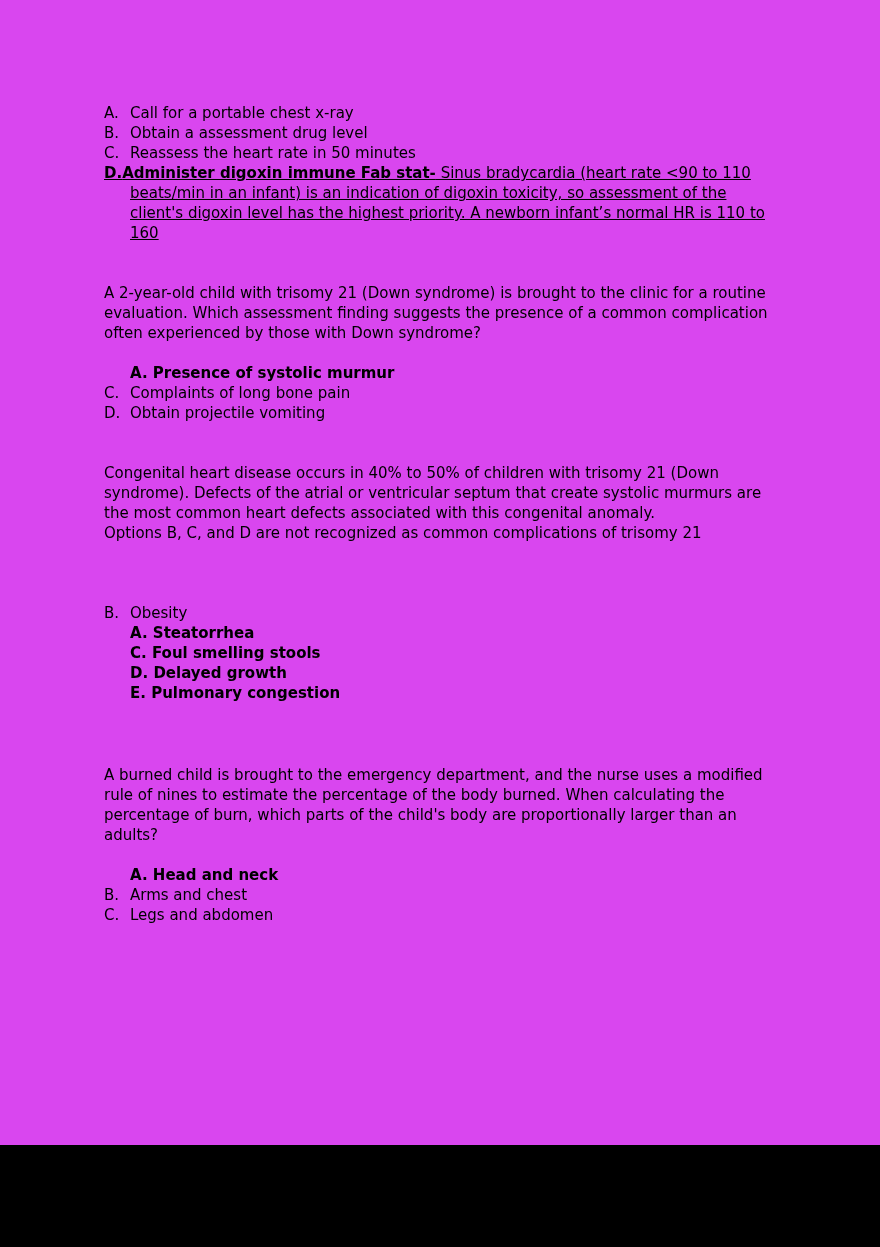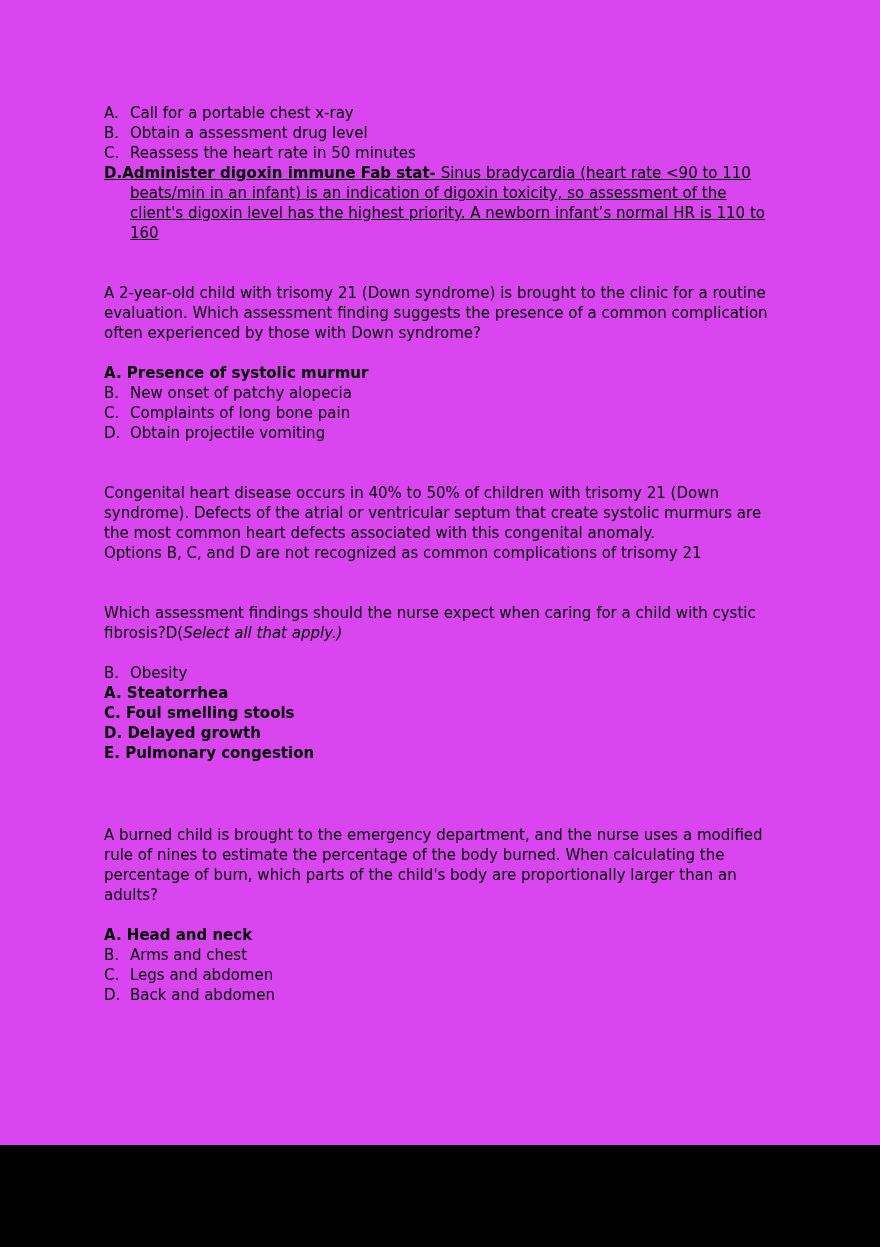--- a/index.html
+++ b/index.html
@@ -73,20 +73,21 @@
     text-indent: -26px;
   }
   .option.regular .letter {
     width: 26px;
     text-indent: 0;
   }
   .option.bold {
     font-weight: bold;
     padding-left: 0;
     text-indent: 0;
+    margin-left: 26px;
   }
   .option.bold .letter {
     font-weight: bold;
   }
   
   .option.mixed {
     font-weight: normal;
     padding-left: 26px;
     text-indent: -26px;
     text-decoration: underline;
@@ -120,33 +121,31 @@
     </ul>
 
     <div class="gap-2"></div>
 
     <p class="para">A 2-year-old child with trisomy 21 (Down syndrome) is brought to the clinic for a routine evaluation. Which assessment finding suggests the presence of a common complication often experienced by those with Down syndrome?</p>
 
     <div class="gap-1"></div>
 
     <ul class="options">
       <li class="option bold"><span class="letter">A.</span>&nbsp;<span>Presence of systolic murmur</span></li>
-      <li class="option regular"><span class="letter">B.</span><span>New onset of patchy alopecia</span></li>
       <li class="option regular"><span class="letter">C.</span><span>Complaints of long bone pain</span></li>
       <li class="option regular"><span class="letter">D.</span><span>Obtain projectile vomiting</span></li>
     </ul>
 
     <div class="gap-2"></div>
 
     <p class="para">Congenital heart disease occurs in 40% to 50% of children with trisomy 21 (Down syndrome). Defects of the atrial or ventricular septum that create systolic murmurs are the most common heart defects associated with this congenital anomaly.</p>
     <p class="para">Options B, C, and D are not recognized as common complications of trisomy 21</p>
 
     <div class="gap-2"></div>
 
-    <p class="para"><span>Which assessment findings should the nurse expect when caring for a child with cystic fibrosis?D(</span><span class="italic">Select all that apply.)</span></p>
 
     <div class="gap-1"></div>
 
     <ul class="options">
       <li class="option regular"><span class="letter">B.</span><span>Obesity</span></li>
       <li class="option bold"><span class="letter">A.</span>&nbsp;<span>Steatorrhea</span></li>
       <li class="option bold"><span class="letter">C.</span>&nbsp;<span>Foul smelling stools</span></li>
       <li class="option bold"><span class="letter">D.</span>&nbsp;<span>Delayed growth</span></li>
       <li class="option bold"><span class="letter">E.</span>&nbsp;<span>Pulmonary congestion</span></li>
     </ul>
@@ -154,19 +153,18 @@
     <div class="gap-3"></div>
 
     <p class="para">A burned child is brought to the emergency department, and the nurse uses a modified rule of nines to estimate the percentage of the body burned. When calculating the percentage of burn, which parts of the child's body are proportionally larger than an adults?</p>
 
     <div class="gap-1"></div>
 
     <ul class="options">
       <li class="option bold"><span class="letter">A.</span>&nbsp;<span>Head and neck</span></li>
       <li class="option regular"><span class="letter">B.</span><span>Arms and chest</span></li>
       <li class="option regular"><span class="letter">C.</span><span>Legs and abdomen</span></li>
-      <li class="option regular"><span class="letter">D.</span><span>Back and abdomen</span></li>
     </ul>
 
   </div>
 </div>
 
 <div class="bottom-bar"></div>
 
 </body></html>

